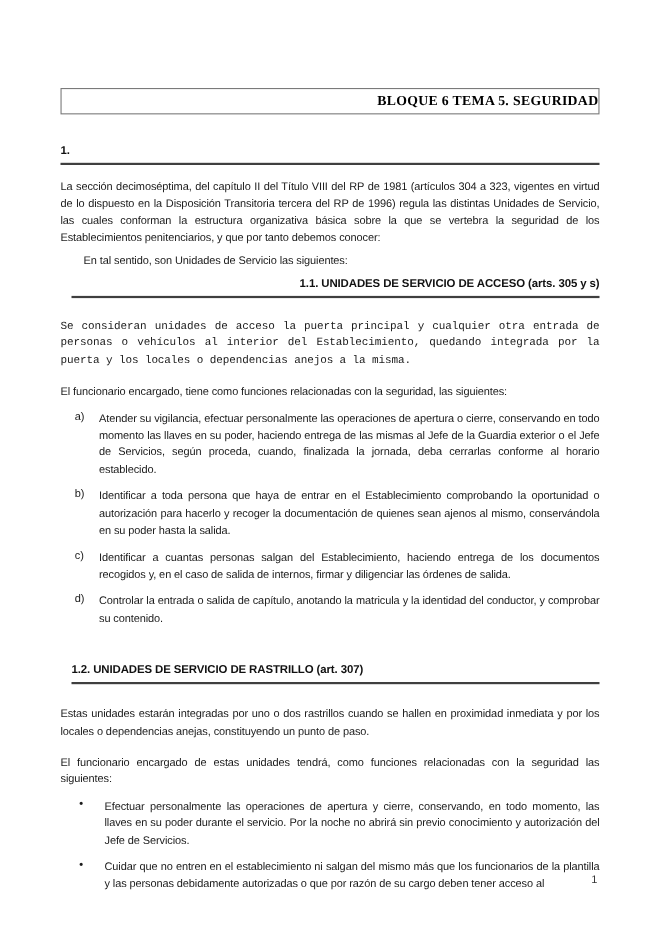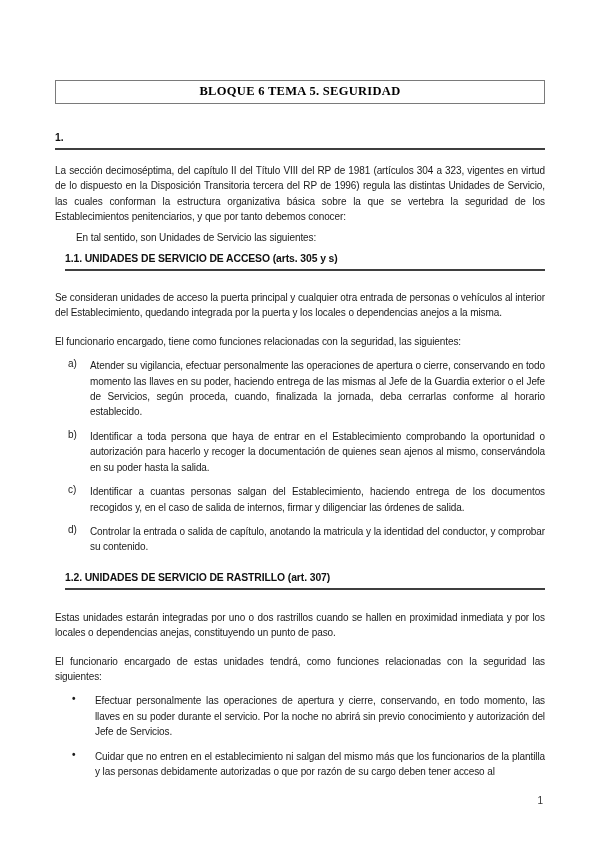--- a/index.html
+++ b/index.html
@@ -4,39 +4,39 @@
 <style>
   html, body { margin:0; padding:0; background:#ffffff; }
   .page {
     width:600px; height:848px; box-sizing:border-box;
     padding:80px 55px 0 55px; position:relative; overflow:hidden;
     background:#ffffff; color:#1a1a1a;
     font-family:"Liberation Sans", sans-serif;
     font-size:10px; letter-spacing:-0.1px;
   }
   .title-box {
-    border:1px solid #7a7a7a; text-align:center;
+    border:1px solid #7a7a7a; text-align:right;
     font-family:"Liberation Serif", serif; font-weight:bold;
     font-size:12.5px; letter-spacing:0.3px; color:#000;
     padding:3px 0 4px 0;
   }
   .h1 {
     margin-top:28px; display:flex; align-items:baseline; gap:11px;
     font-weight:bold; font-size:10.4px; color:#111;
     border-bottom:2px solid #3f3f3f; padding-bottom:5px;
   }
   .h2 {
     margin-left:10px; font-weight:bold; font-size:10.4px; color:#111;
     border-bottom:2px solid #3f3f3f; padding-bottom:5px;
   }
-  .mt8  { margin-top:8px; }
-  .mt17 { margin-top:17px; }
+  .mt8  { margin-top:8px;text-align:right; }
+  .mt17 { margin-top:34px; }
   .para { margin:13px 0 0 0; text-align:justify; line-height:15.4px; }
   .mt5  { margin-top:5px !important;margin-left:21px; }
-  .mt19 { margin-top:19px !important; }
+  .mt19 { margin-top:19px !important;font-family:Liberation Mono, monospace; }
   .mt20 { margin-top:20px !important; }
   .li { display:flex; margin-top:9px; }
   .li .marker { flex:0 0 22px; margin-left:13px; }
   .li.bl .marker { flex:0 0 23px; margin-left:17px; font-weight:bold; }
   .li .txt { flex:1; margin:0; text-align:justify; line-height:15.4px; }
   .u { }
   .page-num { position:absolute; right:57px; bottom:42px; font-size:10px; color:#333; }
 </style>
 </head>
 <body>

